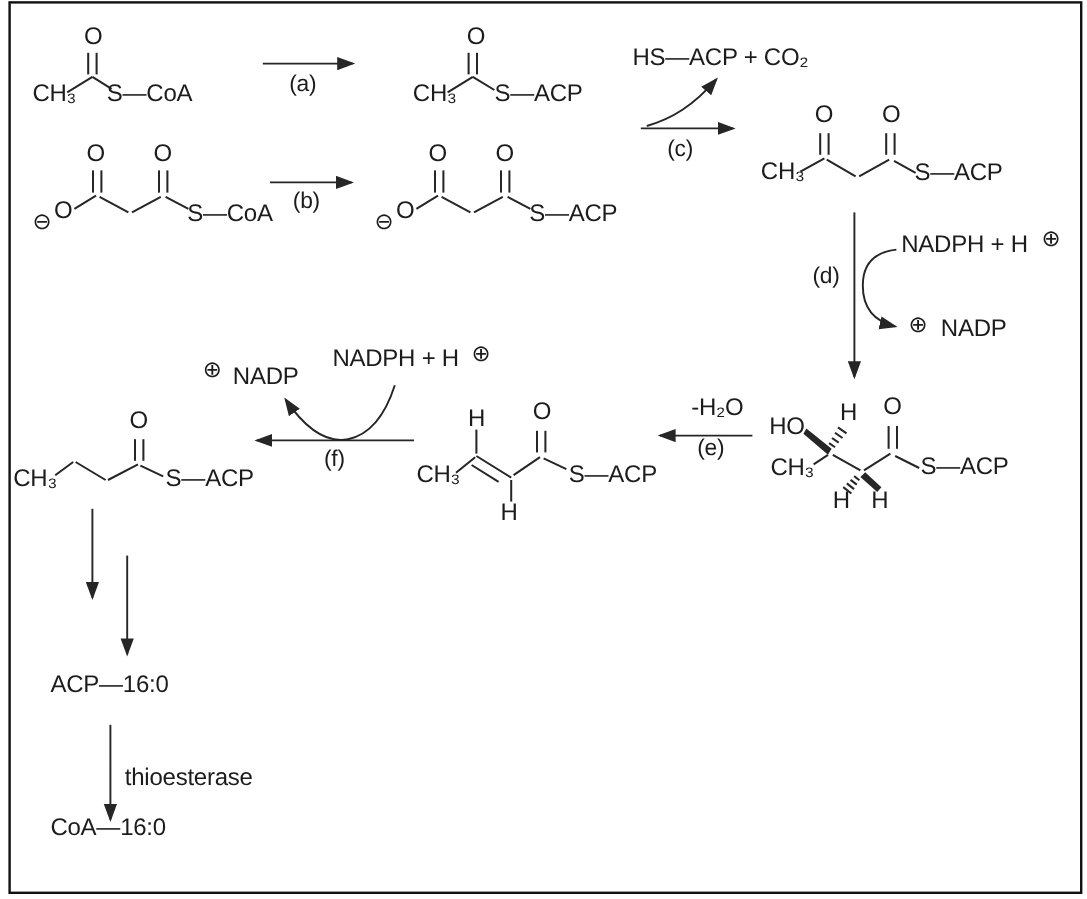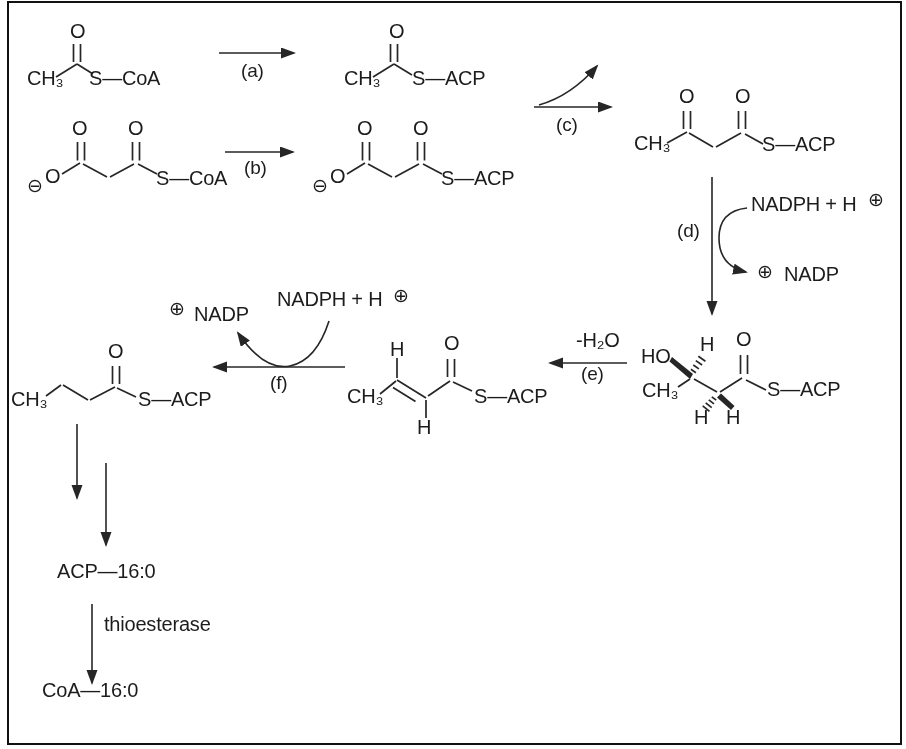--- a/index.html
+++ b/index.html
@@ -163,20 +163,21 @@
   <div class="lbl" style="left:27px;top:68px">CH₃</div>
   <div class="lbl" style="left:70px;top:21px">O</div>
   <div class="lbl" style="left:89px;top:68px">S—CoA</div>
 
   <div class="lbl sm" style="left:241px;top:61px">(a)</div>
 
   <div class="lbl" style="left:344px;top:68px">CH₃</div>
   <div class="lbl" style="left:389px;top:21px">O</div>
   <div class="lbl" style="left:412px;top:68px">S—ACP</div>
 
+  <div class="lbl" style="left:527px;top:38px">HS—ACP + CO₂</div>
   <div class="lbl sm" style="left:556px;top:115px">(c)</div>
 
   <div class="lbl chg" style="left:27px;top:176px">⊖</div>
   <div class="lbl" style="left:45px;top:166px">O</div>
   <div class="lbl" style="left:72px;top:118px">O</div>
   <div class="lbl" style="left:128px;top:118px">O</div>
   <div class="lbl" style="left:156px;top:168px">S—CoA</div>
 
   <div class="lbl sm" style="left:244px;top:158px">(b)</div>
 
@@ -217,18 +218,18 @@
   <div class="lbl" style="left:277px;top:289px">NADPH + H</div>
   <div class="lbl chg" style="left:393px;top:286px">⊕</div>
   <div class="lbl chg" style="left:169px;top:299px">⊕</div>
   <div class="lbl" style="left:194px;top:304px">NADP</div>
   <div class="lbl sm" style="left:270px;top:373px">(f)</div>
 
   <div class="lbl" style="left:11px;top:389px">CH₃</div>
   <div class="lbl" style="left:108px;top:341px">O</div>
   <div class="lbl" style="left:138px;top:389px">S—ACP</div>
 
-  <div class="lbl" style="left:57px;top:561px">ACP—16:0</div>
-  <div class="lbl" style="left:104px;top:614px">thioesterase</div>
+  <div class="lbl" style="left:42px;top:561px">ACP—16:0</div>
+  <div class="lbl" style="left:104px;top:638px">thioesterase</div>
   <div class="lbl" style="left:42px;top:680px">CoA—16:0</div>
 
   <div class="frame"></div>
 </div>
 
 </body></html>

